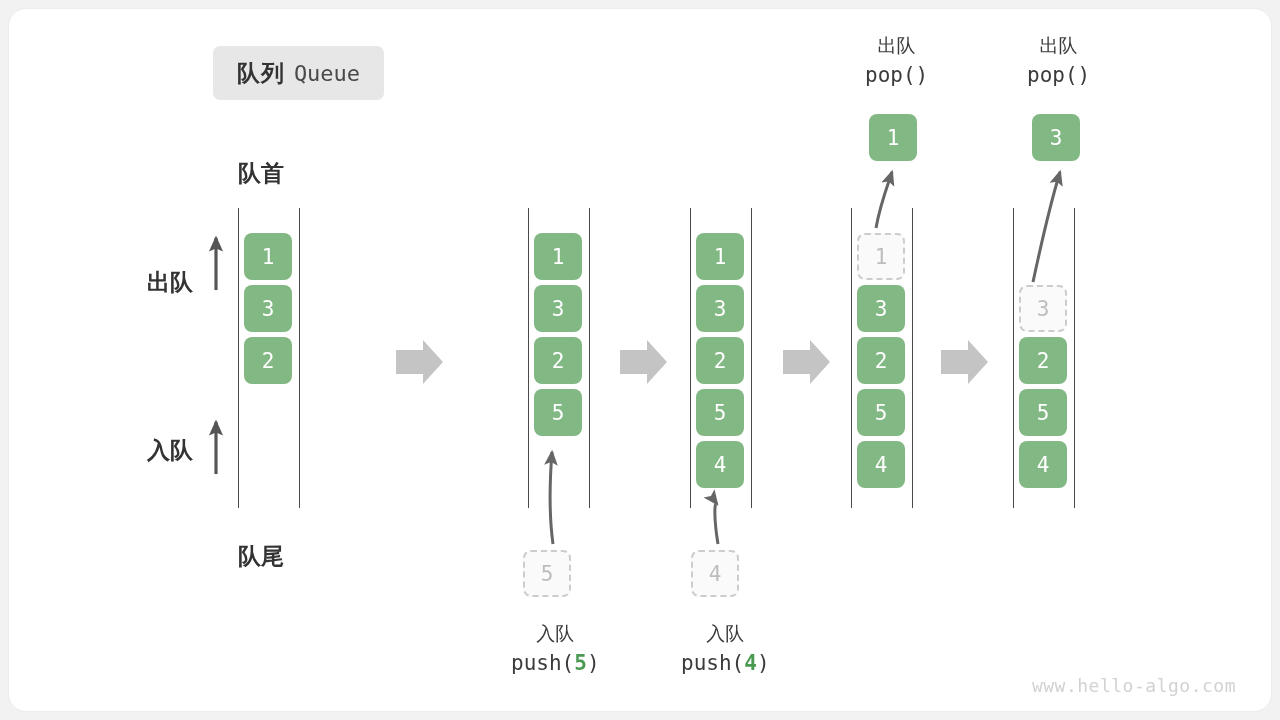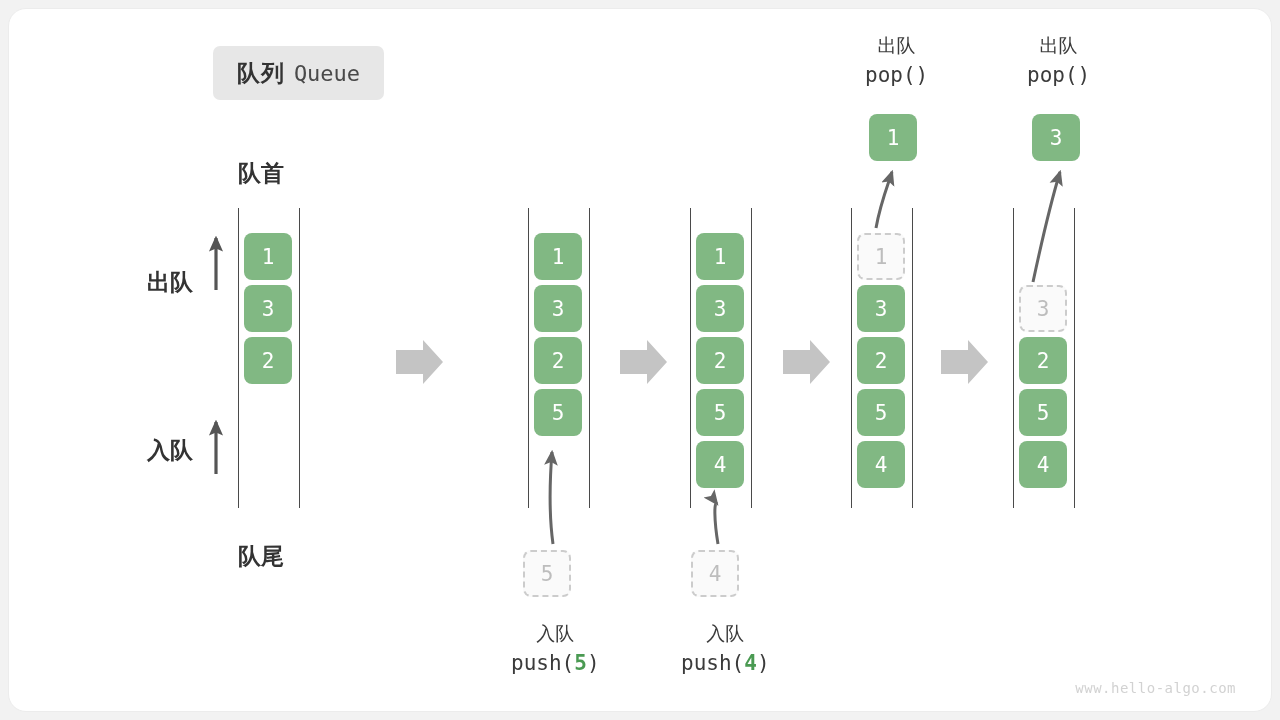--- a/index.html
+++ b/index.html
@@ -125,21 +125,21 @@
     height: 720px;
     pointer-events: none;
   }
 
   
   .watermark {
     position: absolute;
     right: 44px;
     bottom: 24px;
     font-family: "DejaVu Sans Mono", monospace;
-    font-size: 14px;
+    font-size: 18px;
     color: #d2d2d2;
     letter-spacing: 0.5px;
   }
 </style>
 </head>
 <body>
 
 <div id="canvas">
   <div class="board"></div>
 

